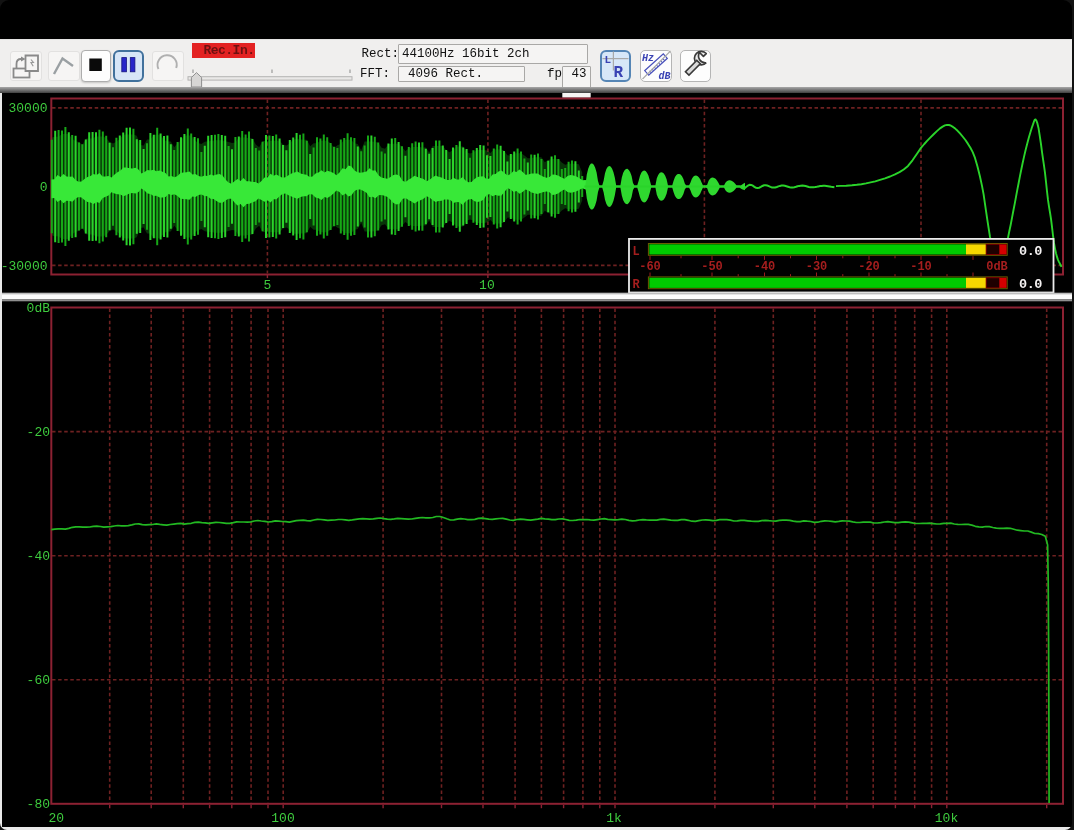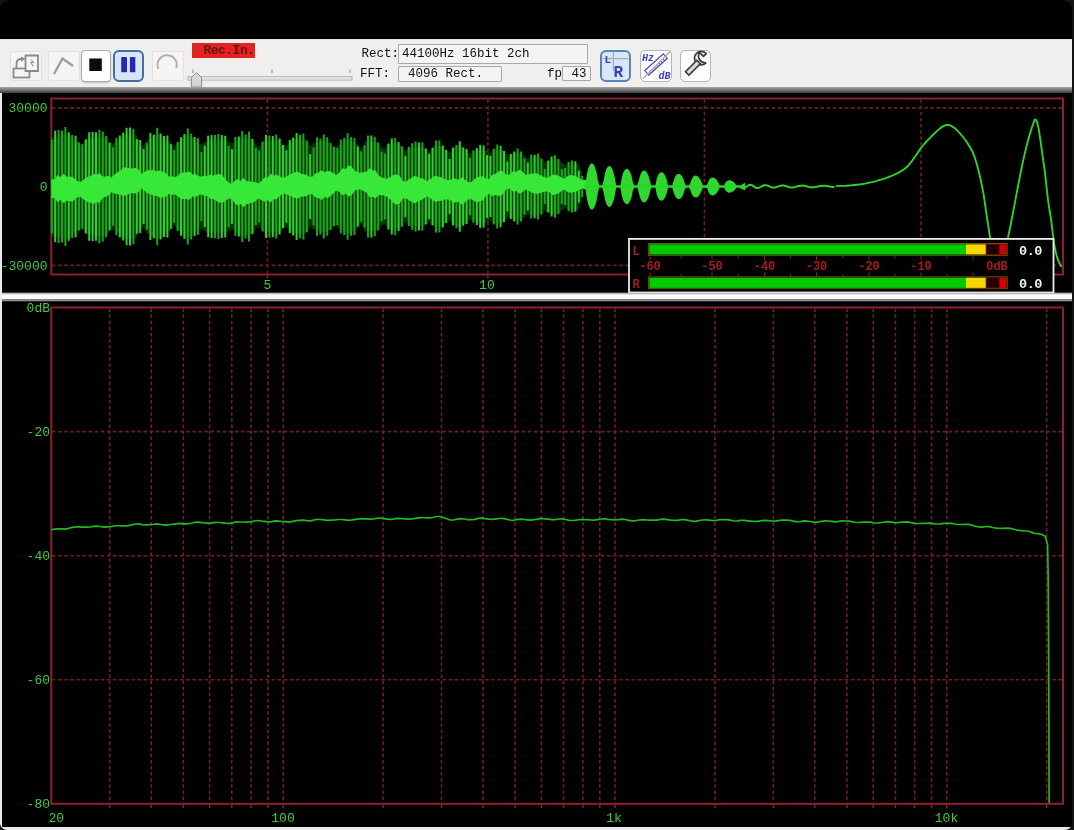--- a/index.html
+++ b/index.html
@@ -77,23 +77,23 @@
 
     <g transform="rotate(45 702 58.5)">
       <path d="M702 64.5 A 6.8 6.8 0 1 1 708.5 58 L704.5 58 L704.5 52.5 A 6.8 6.8 0 0 0 702 64.5" transform="rotate(-90 702 58.5)" fill="#ececec" stroke="#3a3a3a" stroke-width="1.7" stroke-linejoin="round"></path>
       <rect x="699.6" y="63.5" width="5" height="16" fill="#d9d9d9" stroke="#3a3a3a" stroke-width="1.6"></rect>
     </g>
   </svg>
   <div id="recin">Rec.In.</div>
   <div class="lbl" style="left:361.5px;top:46.5px">Rect:</div>
   <div class="fld" style="left:398px;top:44.4px;width:190px;height:19.6px;padding:2px 0 0 3px">44100Hz 16bit 2ch</div>
   <div class="lbl" style="left:360px;top:66.5px">FFT:</div>
-  <div class="fld" style="left:398px;top:65.9px;width:104px;height:16.4px;padding:0.5px 0 0 9px">4096 Rect.</div>
+  <div class="fld" style="left:398px;top:65.9px;width:127px;height:16.4px;padding:0.5px 0 0 9px">4096 Rect.</div>
   <div class="lbl" style="left:547px;top:66.5px">fps:</div>
-  <div class="fld" style="left:562px;top:65.9px;width:28.5px;height:15px;padding:0.5px 3px 0 0;text-align:right">43</div>
+  <div class="fld" style="left:562px;top:65.9px;width:28.5px;height:32px;padding:0.5px 3px 0 0;text-align:right">43</div>
   <div id="tbshadow"></div>
   <svg id="main" width="1074" height="737" viewBox="0 93.2 1074 736.8" style="top:93.2px">
 
     <g>
       <rect x="51.3" y="98.6" width="1011.7" height="176" fill="none" stroke="#8c2132" stroke-width="2"></rect>
       <line x1="52" y1="108" x2="1062" y2="108" class="gd"></line>
       <line x1="52" y1="265.5" x2="1062" y2="265.5" class="gd"></line>
       <line x1="267.4" y1="99.7" x2="267.4" y2="273.6" class="gd"></line>
         <line x1="487.9" y1="99.7" x2="487.9" y2="273.6" class="gd"></line>
         <line x1="704.4" y1="99.7" x2="704.4" y2="273.6" class="gd"></line>

